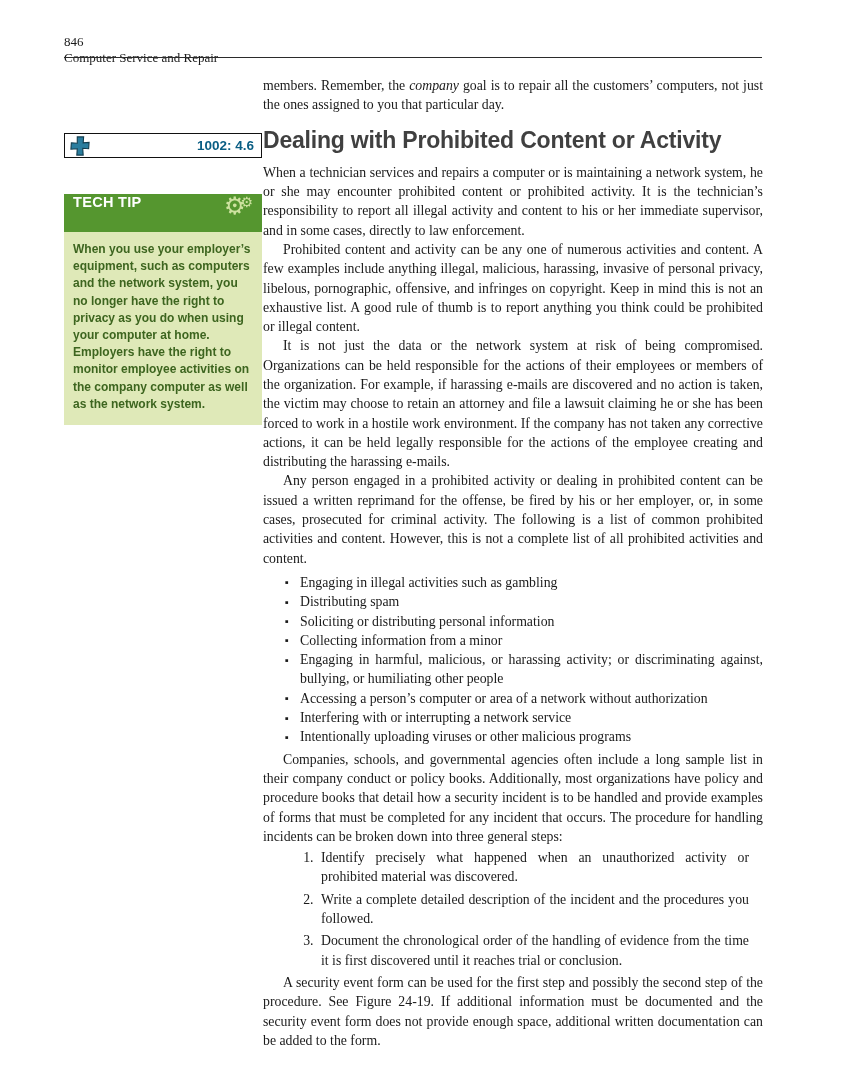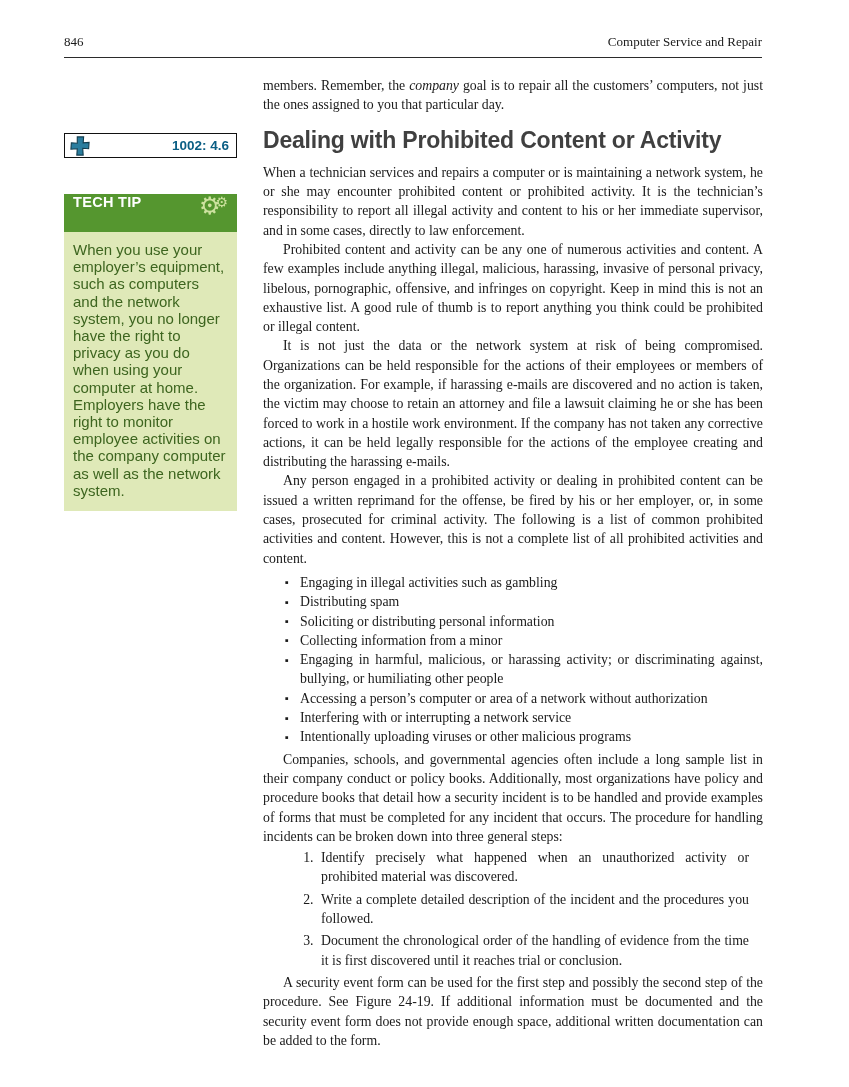--- a/index.html
+++ b/index.html
@@ -8,28 +8,29 @@
     overflow:hidden;
     font-family:"Liberation Serif","DejaVu Serif",serif;
     color:#1a1a1a;
   }
 
   
   .page-header {
     position:absolute; left:64px; top:34px; width:698px;
     display:flex; justify-content:space-between; align-items:baseline;
     font-size:13px;
+    flex-direction:column;
   }
   .header-rule {
     position:absolute; left:64px; top:57px; width:698px; height:0;
     border-top:1.2px solid #2b2b2b;
   }
 
   
-  .sidebar { position:absolute; left:64px; top:133px; width:173px; }
+  .sidebar { position:absolute; left:64px; top:133px; width:198px; }
   .cert-badge {
     display:flex; align-items:center; justify-content:space-between;
     border:1.5px solid #111; height:23px; padding:0 7px 0 4px;
     background:#fff;
   }
   .cert-label {
     font-family:"Liberation Sans","DejaVu Sans",sans-serif;
     font-weight:bold; font-size:13.5px; color:#0a5e84;
   }
   .tech-tip { margin-top:28px; }
@@ -40,21 +41,21 @@
   .tip-title {
     font-family:"Liberation Sans","DejaVu Sans",sans-serif;
     font-weight:bold; font-size:14.5px; color:#ffffff; letter-spacing:.3px;
   }
   .gears { display:flex; align-items:flex-start; color:#cde29f; line-height:1; }
   .gear-big::before  { content:"\2699"; font-family:"DejaVu Sans",sans-serif; font-size:24px; }
   .gear-small::before{ content:"\2699"; font-family:"DejaVu Sans",sans-serif; font-size:14px; margin-left:-5px; }
   .tip-body {
     background:#dfe9b8; padding:9px 9px 12px 9px;
     font-family:"Liberation Sans","DejaVu Sans",sans-serif;
-    font-size:15px; line-height:17.2px; color:#3d651f;
+    font-size:12px; line-height:17.2px; color:#3d651f;font-weight:bold;
   }
 
   
   .main {
     position:absolute; left:263px; top:76px; width:500px;
     font-size:13.8px; line-height:19.3px; text-align:justify;
   }
   .main p { margin:0; }
   .indent { text-indent:20px; }
   h1.section-heading {

